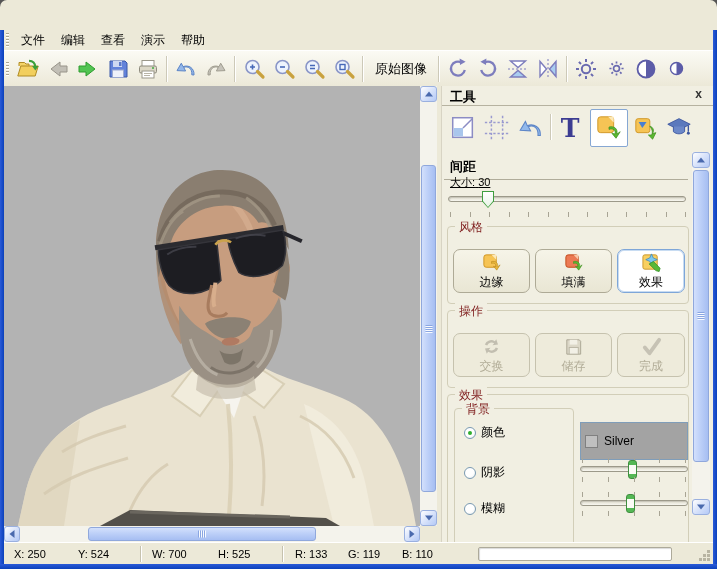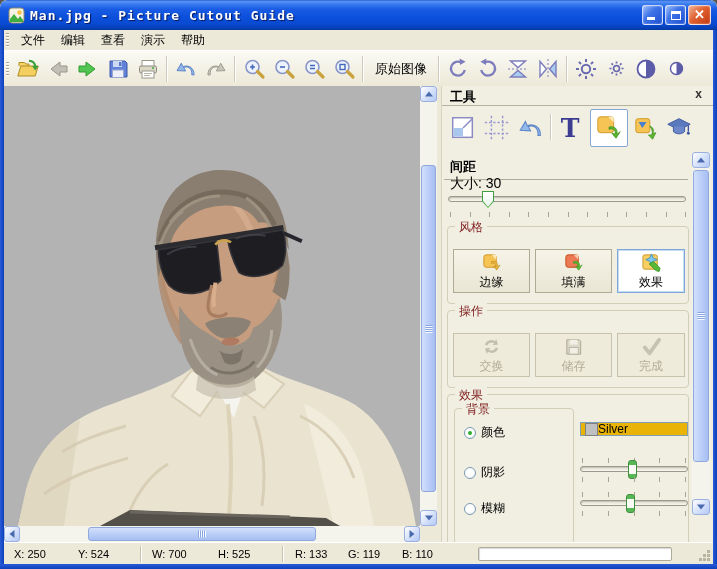--- a/index.html
+++ b/index.html
@@ -62,77 +62,58 @@
   .p-title{position:absolute;left:8px;top:2px;font-weight:bold;font-size:13px;}
   .p-close{position:absolute;right:8px;top:1px;width:15px;height:16px;text-align:center;font-weight:bold;font-size:12px;color:#333;}
   .ticon{position:absolute;top:26px;width:30px;height:32px;display:flex;align-items:center;justify-content:center;}
   .ticon svg{width:28px;height:28px;}
   .tsel{position:absolute;top:23px;width:38px;height:38px;background:#fff;border:1px solid #86a7d3;border-radius:2px;
     display:flex;align-items:center;justify-content:center;}
   .tsel svg{width:28px;height:28px;}
   .vsep{position:absolute;top:28px;width:2px;height:26px;border-left:1px solid #cdc9b8;border-right:1px solid #fff;}
   .sec-head{position:absolute;left:2px;width:244px;font-weight:bold;font-size:13px;
     border-bottom:1px solid #b0ac9a;padding:0 0 3px 6px;margin-top:8px;}
-  .plain{position:absolute;font-size:14px;}
+  .plain{position:absolute;font-size:11px;text-decoration:underline;}
   .groove{position:absolute;height:6px;border:1px solid #9c998a;border-radius:3px;
     background:linear-gradient(180deg,#dedbcc,#f8f7f0);box-shadow:inset 1px 1px 1px rgba(0,0,0,.12);}
   .ticks{position:absolute;height:5px;}
   .thumb-pt{position:absolute;width:12px;height:17px;
     clip-path:polygon(0 0,100% 0,100% 60%,50% 100%,0 60%);background:#3f9e3f;}
   .thumb-pt i{position:absolute;left:1px;top:1px;width:10px;height:15px;display:block;
     clip-path:polygon(0 0,100% 0,100% 60%,50% 100%,0 60%);
     background:linear-gradient(180deg,#ffffff,#e8f4e6);}
   .thumb-cap{position:absolute;width:9px;height:19px;border:1px solid #3f8e3f;border-radius:3px;
     background:linear-gradient(180deg,#55b855 0 21%,#fbfbf6 21% 79%,#55b855 79%);}
   .gbox{position:absolute;border:1px solid #d2ceb8;border-radius:4px;background:transparent;}
   .gbox-label{position:absolute;top:-8px;left:7px;background:#f1efe2;padding:0 4px;color:#7f1d1d;font-size:12px;}
-  .sbtn{position:absolute;height:44px;border:1px solid #aeaa96;border-radius:0;background:linear-gradient(180deg,#f6f4e8,#e9e6d4);
+  .sbtn{position:absolute;height:44px;border:1px solid #aeaa96;border-radius:7px;background:linear-gradient(180deg,#f6f4e8,#e9e6d4);
     display:flex;flex-direction:column;align-items:center;justify-content:center;gap:1px;font-size:12px;}
   .sbtn svg{width:21px;height:21px;}
   .sbtn.sel{background:#fff;border:1px solid #7ea6d8;box-shadow:0 0 0 1px #c8dcf2 inset;}
   .sbtn.dis{color:#b2ad98;background:#eeebdb;border-color:#c6c2ae;}
   .radio{position:absolute;display:flex;align-items:center;gap:5px;font-size:12px;}
   .rdot{width:12px;height:12px;border-radius:50%;border:1px solid #7a9ab2;background:radial-gradient(circle at 35% 30%,#fff 55%,#dfe8ea);position:relative;flex:none;}
   .rdot.on::after{content:"";position:absolute;left:3px;top:3px;width:4px;height:4px;border-radius:50%;background:#2fae2f;}
-  .combo{position:absolute;height:14px;background:#eab308;border:1px solid #7f9db9;display:flex;align-items:center;padding-left:4px;}
+  .combo{position:absolute;height:38px;background:#a3a3a3;border:1px solid #7f9db9;display:flex;align-items:center;padding-left:4px;gap:6px;}
   .swatch{width:13px;height:13px;background:#c0c0c0;border:1px solid #808080;flex:none;}
   
   .statusbar{position:absolute;left:4px;top:542px;width:709px;height:22px;background:#ece9d8;border-top:1px solid #fff;font-size:11px;}
   .sfield{position:absolute;top:5px;}
   .ssep{position:absolute;top:3px;width:2px;height:16px;border-left:1px solid #c6c2ae;border-right:1px solid #fff;}
   .sprog{position:absolute;left:474px;top:4px;width:194px;height:14px;background:#fff;
     border:1px solid #adaa9a;border-radius:2px;box-shadow:inset 1px 1px 1px rgba(0,0,0,.15);}
   .sgrip{position:absolute;right:2px;bottom:2px;width:13px;height:13px;}
   .sgrip::before{content:"";position:absolute;right:1px;bottom:1px;width:3px;height:3px;background:#b8b4a2;
     box-shadow:-4px 0 0 #b8b4a2,0 -4px 0 #b8b4a2,-8px 0 0 #b8b4a2,0 -8px 0 #b8b4a2,-4px -4px 0 #b8b4a2;}
 </style>
 </head>
 <body>
 
 <div id="win">
 
-  <div class="titlebar">
-    <svg class="app-ico" viewBox="0 0 17 17">
-      <rect x="1" y="1" width="15" height="15" rx="3" fill="#f6f3e4" stroke="#8a8a6a"></rect>
-      <path d="M2 12 6 7l4 5 2-3 3 4v2H2z" fill="#3fae3f"></path>
-      <circle cx="11.5" cy="5.5" r="2.2" fill="#f5c343"></circle>
-    </svg>
-    <span class="title-text">Man.jpg - Picture Cutout Guide</span>
-    <div class="cap-btns">
-      <div class="cap">
-          <span class="g-min"></span>
-        </div>
-      <div class="cap">
-          <span class="g-max"></span>
-        </div>
-      <div class="cap close">
-          <span class="g-close">✕</span>
-        </div>
-    </div>
-  </div>
 
   <div class="menubar">
     <div class="grip"></div>
     <span class="menu-item">文件</span>
     <span class="menu-item">编辑</span>
     <span class="menu-item">查看</span>
     <span class="menu-item">演示</span>
     <span class="menu-item">帮助</span>
   </div>
 

